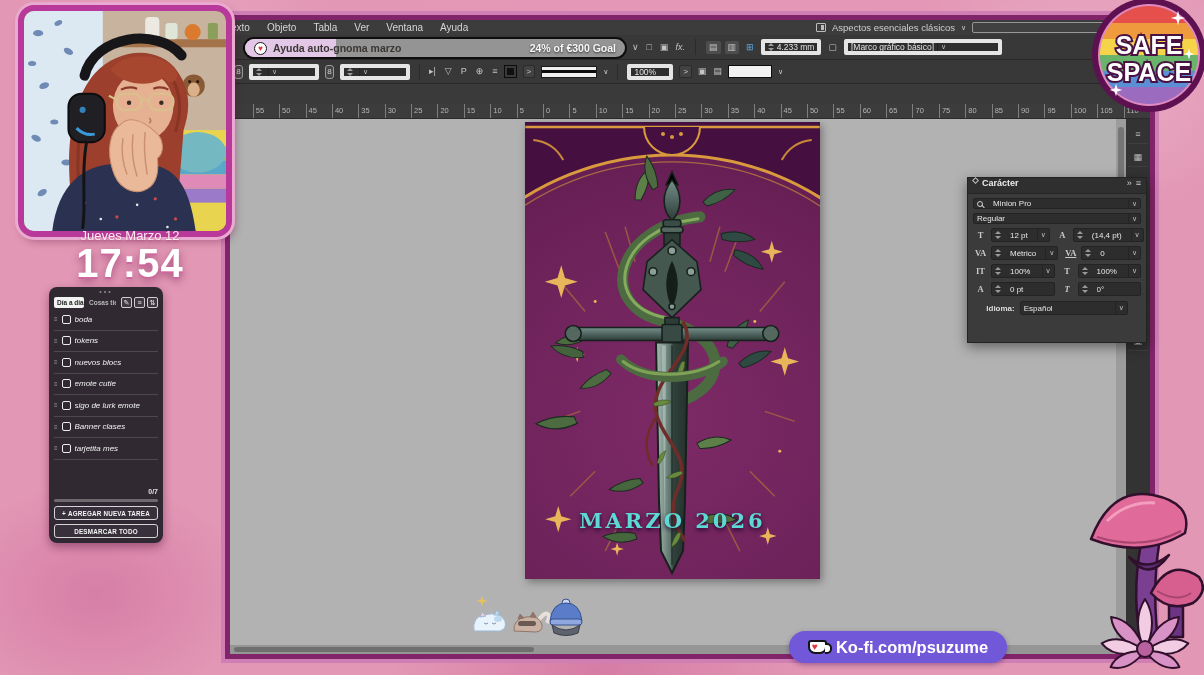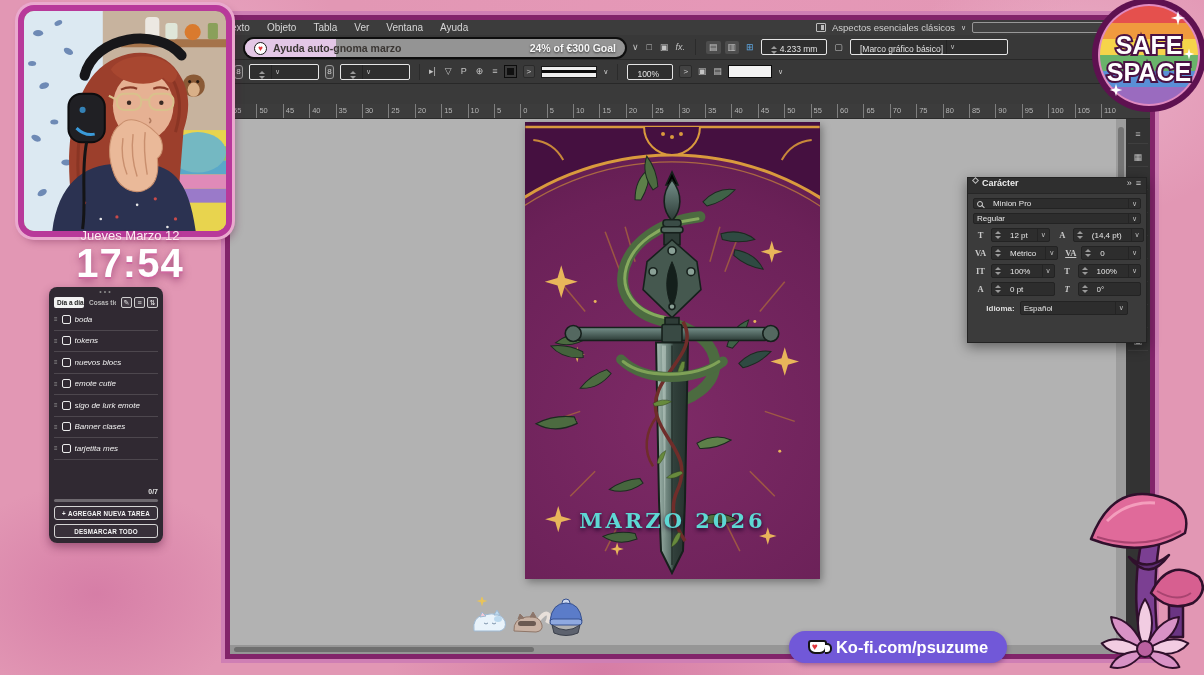--- a/index.html
+++ b/index.html
@@ -24,35 +24,35 @@
   .ws-icon{width:10px;height:9px;border:1px solid #bdbdbd;border-radius:1px;position:relative;}
   .ws-icon::after{content:"";position:absolute;right:1px;top:1px;width:3px;height:5px;background:#bdbdbd;}
   .chev{font-size:7px;color:#cfcfcf;}
   .appsearch{position:absolute;left:742px;top:2px;width:146px;height:11px;background:#414141;border:1px solid #989898;border-radius:2px;}
   .crow{position:absolute;left:0;width:100%;background:#383838;border-bottom:1px solid #282828;display:flex;align-items:center;color:#c9c9c9;}
   .crow1{top:15px;height:25px;padding-left:402px;gap:7px;}
   .crow2{top:40px;height:24px;padding-left:4px;gap:6px;}
   .cicon{font-size:9px;color:#c4c4c4;line-height:1;}
   .cicon.active{background:#4d4d4d;border-radius:2px;padding:2px 3px;}
   .csep{width:1px;height:16px;background:#2b2b2b;margin:0 3px;}
-  .cfield{display:flex;align-items:flex-end;background:#2e2e2e;border:1px solid #e5e5e5;border-radius:2px;height:16px;padding:0 9px;gap:3px;}
+  .cfield{display:flex;align-items:center;background:#2e2e2e;border:4px solid #e5e5e5;border-radius:2px;height:16px;padding:0 3px;gap:3px;}
   .cfield .val{font-size:8.5px;color:#e2e2e2;white-space:nowrap;}
   .spin{display:flex;flex-direction:column;gap:2px;}
   .spin i{display:block;width:0;height:0;border-left:3px solid transparent;border-right:3px solid transparent;}
   .spin .up{border-bottom:3px solid #9a9a9a;}
   .spin .dn{border-top:3px solid #9a9a9a;}
   .ddseg{display:flex;align-items:center;justify-content:center;width:12px;align-self:stretch;border-left:1px solid #242424;color:#bdbdbd;font-size:7px;}
   .blue{color:#5ea6e0;}
   .badge8{width:9px;height:14px;border:1px solid #9a9a9a;border-radius:3px;font-size:8px;color:#cfcfcf;display:flex;align-items:center;justify-content:center;background:#444;}
   .swatch{width:13px;height:13px;border:1px solid #0c0c0c;background:#101010;box-shadow:inset 0 0 0 2px #3a3a3a;}
   .swatch.white{background:#f2f2f2;box-shadow:none;width:44px;}
   .stroke-prev{width:56px;height:12px;background:#efefef;border:1px solid #1a1a1a;display:flex;align-items:center;}
   .stroke-prev i{display:block;width:100%;height:3px;background:#0d0d0d;}
   .gt{font-size:8px;color:#cfcfcf;border:1px solid #2a2a2a;background:#424242;border-radius:2px;padding:1px 3px;}
-  .ruler{position:absolute;left:0;top:84px;width:100%;height:15px;background:#3c3c3c;border-bottom:1px solid #2a2a2a;display:flex;overflow:hidden;}
+  .ruler{position:absolute;left:0;top:84px;width:100%;height:15px;background:#3c3c3c;border-bottom:1px solid #2a2a2a;display:flex;overflow:hidden;justify-content:flex-end;}
   .tick{flex:0 0 26.4px;border-left:1px solid #7e7e7e;font-size:7.5px;color:#b5b5b5;padding-left:2px;line-height:13px;}
   .canvas{position:absolute;left:0;top:99px;width:896px;height:526px;background:#b2b2b2;overflow:hidden;}
   .vscroll{position:absolute;right:0;top:0;width:10px;height:100%;background:#9c9c9c;}
   .vscroll i{position:absolute;left:2px;top:8px;width:6px;height:160px;background:#757575;border-radius:3px;}
   .hscroll{position:absolute;left:0;top:625px;width:896px;height:9px;background:#969696;}
   .hscroll i{position:absolute;left:4px;top:2px;width:300px;height:5px;background:#6f6f6f;border-radius:3px;}
   .dock{position:absolute;left:896px;top:99px;width:24px;height:535px;background:#333;display:flex;flex-direction:column;align-items:center;padding-top:6px;gap:4px;}
   .dock-ic{width:20px;height:19px;display:flex;align-items:center;justify-content:center;font-size:9px;color:#bdbdbd;border-bottom:1px solid rgba(255,255,255,.06);}
   
   .artwork{position:absolute;left:295px;top:3px;width:295px;height:457px;box-shadow:2px 3px 8px rgba(0,0,0,.35);background:#4a1240;}

